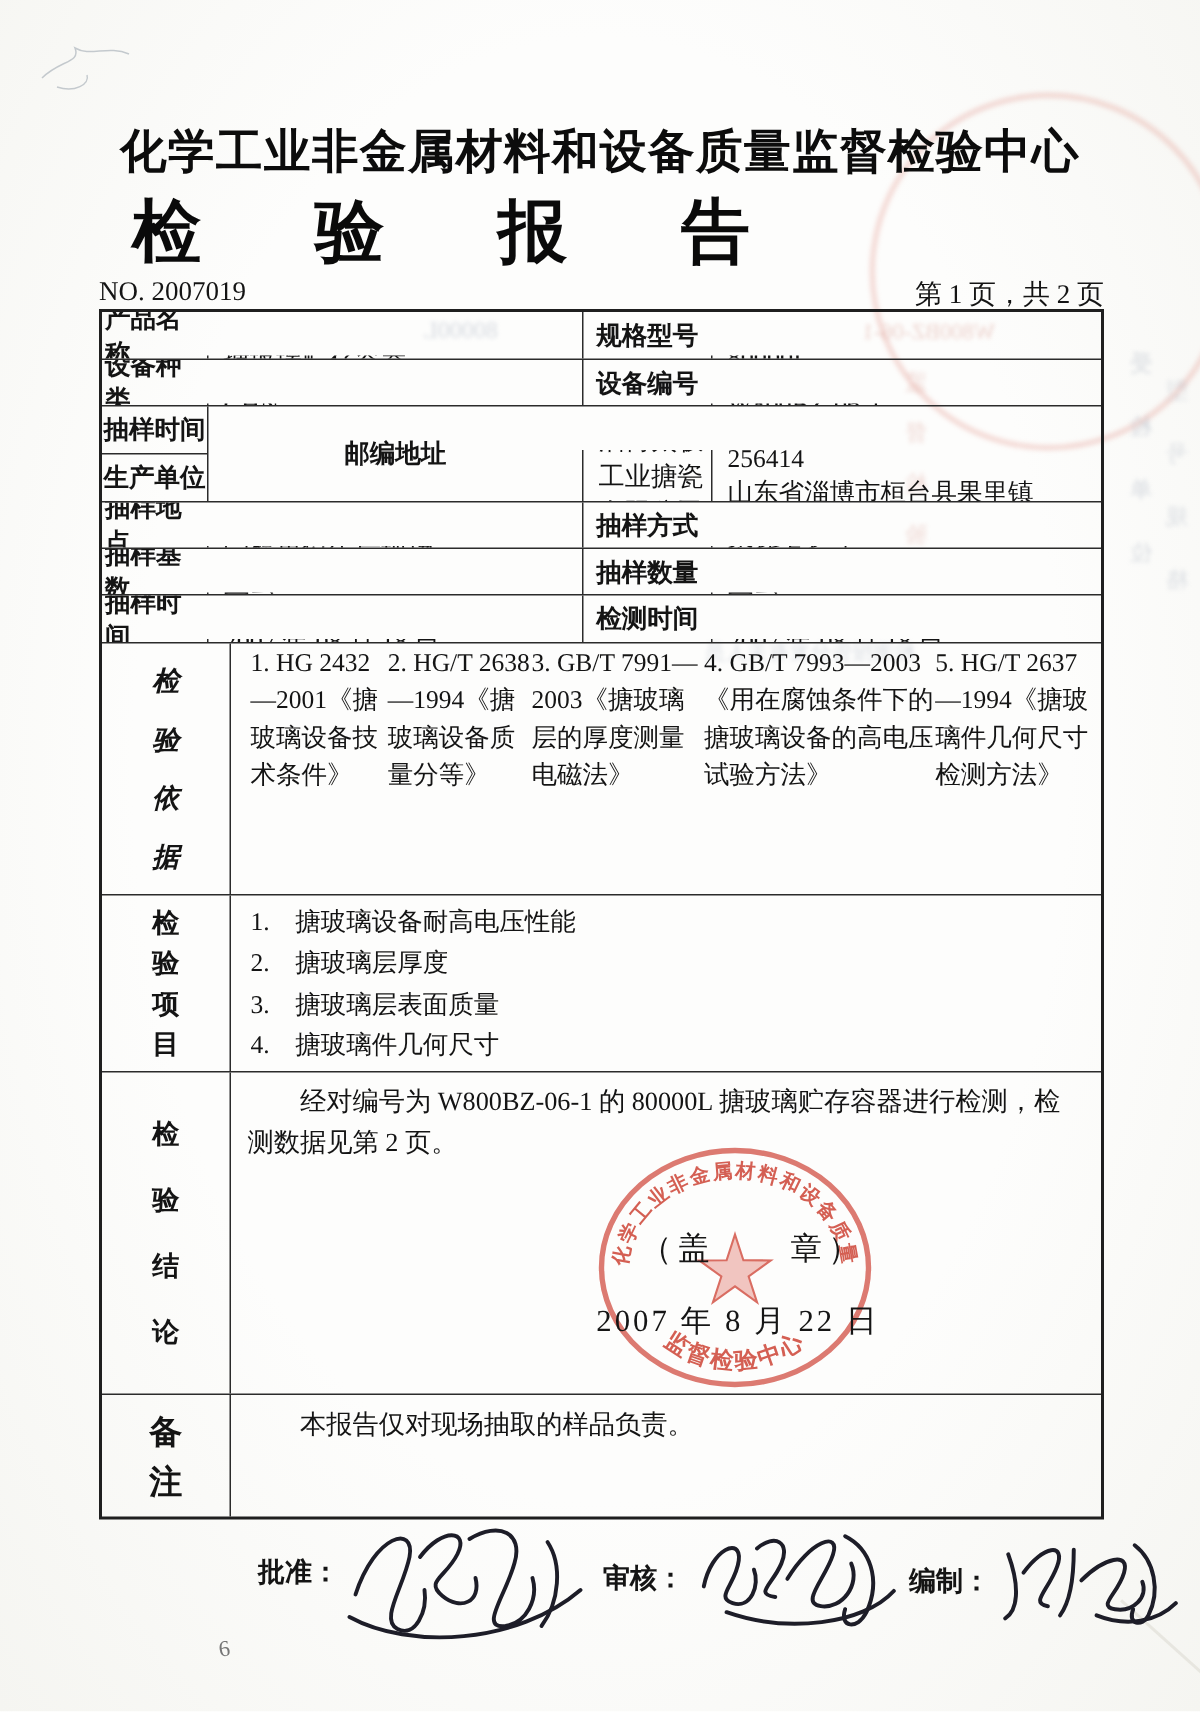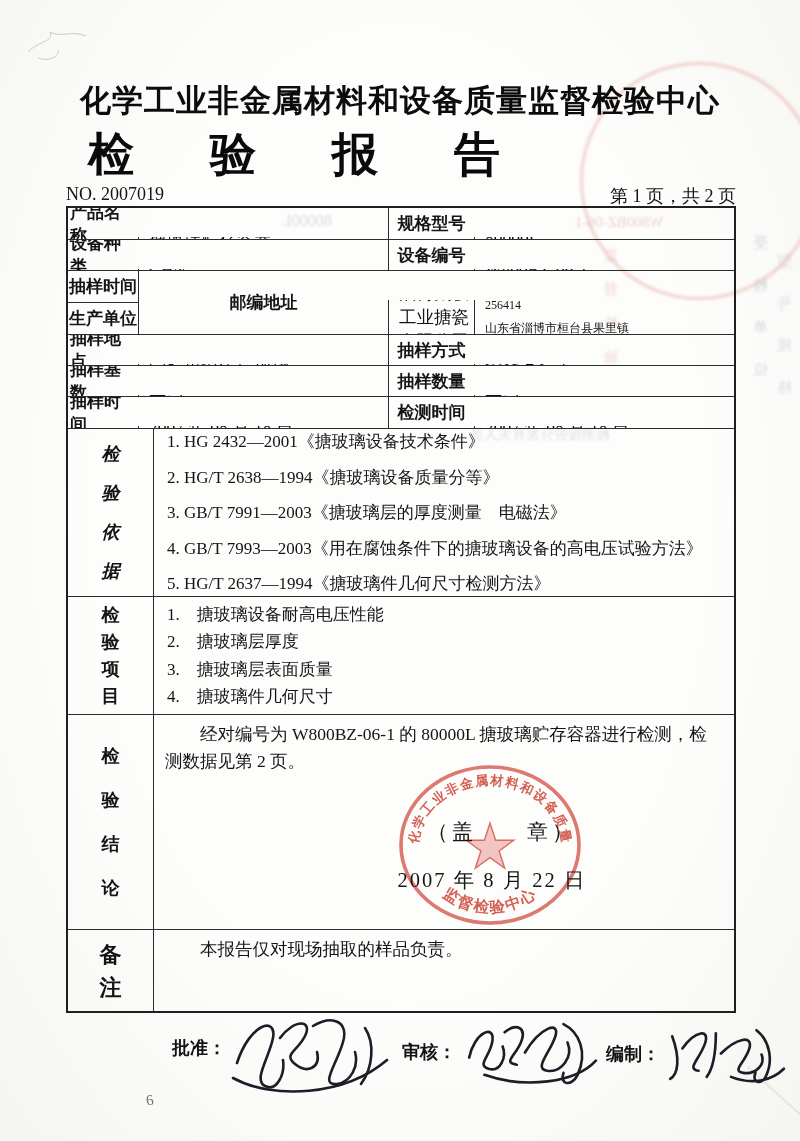--- a/index.html
+++ b/index.html
@@ -29,28 +29,28 @@
   .irow{display:grid;grid-template-columns:70px 250px 86px 1fr;}
   .irow + .irow, .sec{border-top:1.6px solid var(--line);}
   .h31{height:31px;} .h32{height:32px;} .h64{height:64px;}
   .cell{display:flex;align-items:center;overflow:hidden;}
   .cell + .cell{border-left:1.6px solid var(--line);}
   .lab{font-family:var(--sans);font-weight:600;font-size:17px;justify-content:center;padding:0 2px;}
   .val{font-family:var(--serif);font-size:17.5px;padding-left:10px;margin-top:29px;}
   .stack{flex-direction:column;padding:0;align-items:stretch;}
   .sublab{flex:1;display:flex;align-items:center;justify-content:center;font-family:var(--sans);font-weight:600;font-size:17px;}
   .sublab + .sublab{border-top:1.6px solid var(--line);}
-  .two-line{flex-direction:column;align-items:flex-start;justify-content:center;line-height:23px;font-size:12px;}
+  .two-line{flex-direction:column;align-items:flex-start;justify-content:center;line-height:23px;font-size:17px;}
   
   .sec{display:grid;grid-template-columns:86px 1fr;}
   .seclab{display:flex;align-items:center;justify-content:center;border-right:1.6px solid var(--line);}
   .vtext{width:24px;text-align:center;word-break:break-all;font-family:var(--sans);font-weight:600;font-size:18px;}
   .lh29{line-height:39px;font-style:italic;} .lh27{line-height:27px;} .lh44{line-height:44px;} .lh33{line-height:33px;}
   .seccontent{position:relative;font-family:var(--serif);}
-  .basis{display:flex;flex-direction:column;justify-content:space-between;padding-left:13px;font-size:17px;line-height:25px;}
+  .basis{display:flex;flex-direction:row;justify-content:space-between;padding-left:13px;font-size:17px;line-height:25px;}
   .itemlist{display:flex;flex-direction:column;justify-content:center;padding-left:13px;font-size:17px;line-height:27.5px;}
   .conc-text{padding:6px 10px 0 11px;font-size:17.5px;line-height:27px;text-indent:2em;}
   .remark-text{padding:7px 10px 0 11px;font-size:17.5px;line-height:25px;text-indent:2em;}
   
   .stamp{position:absolute;left:397px;top:763px;filter:blur(.4px);opacity:.88;}
   .stampring{fill:none;stroke:var(--stamp);stroke-width:3.6;opacity:.82;}
   .stampstar{fill:rgba(226,112,99,.5);stroke:var(--stamp);stroke-width:1.4;opacity:.9;}
   .stamptext{fill:#cf4a3c;font-family:var(--sans);font-weight:700;letter-spacing:1.5px;}
   .stamptext.top{font-size:13.2px;}
   .stamptext.bottom{font-size:15.5px;}

